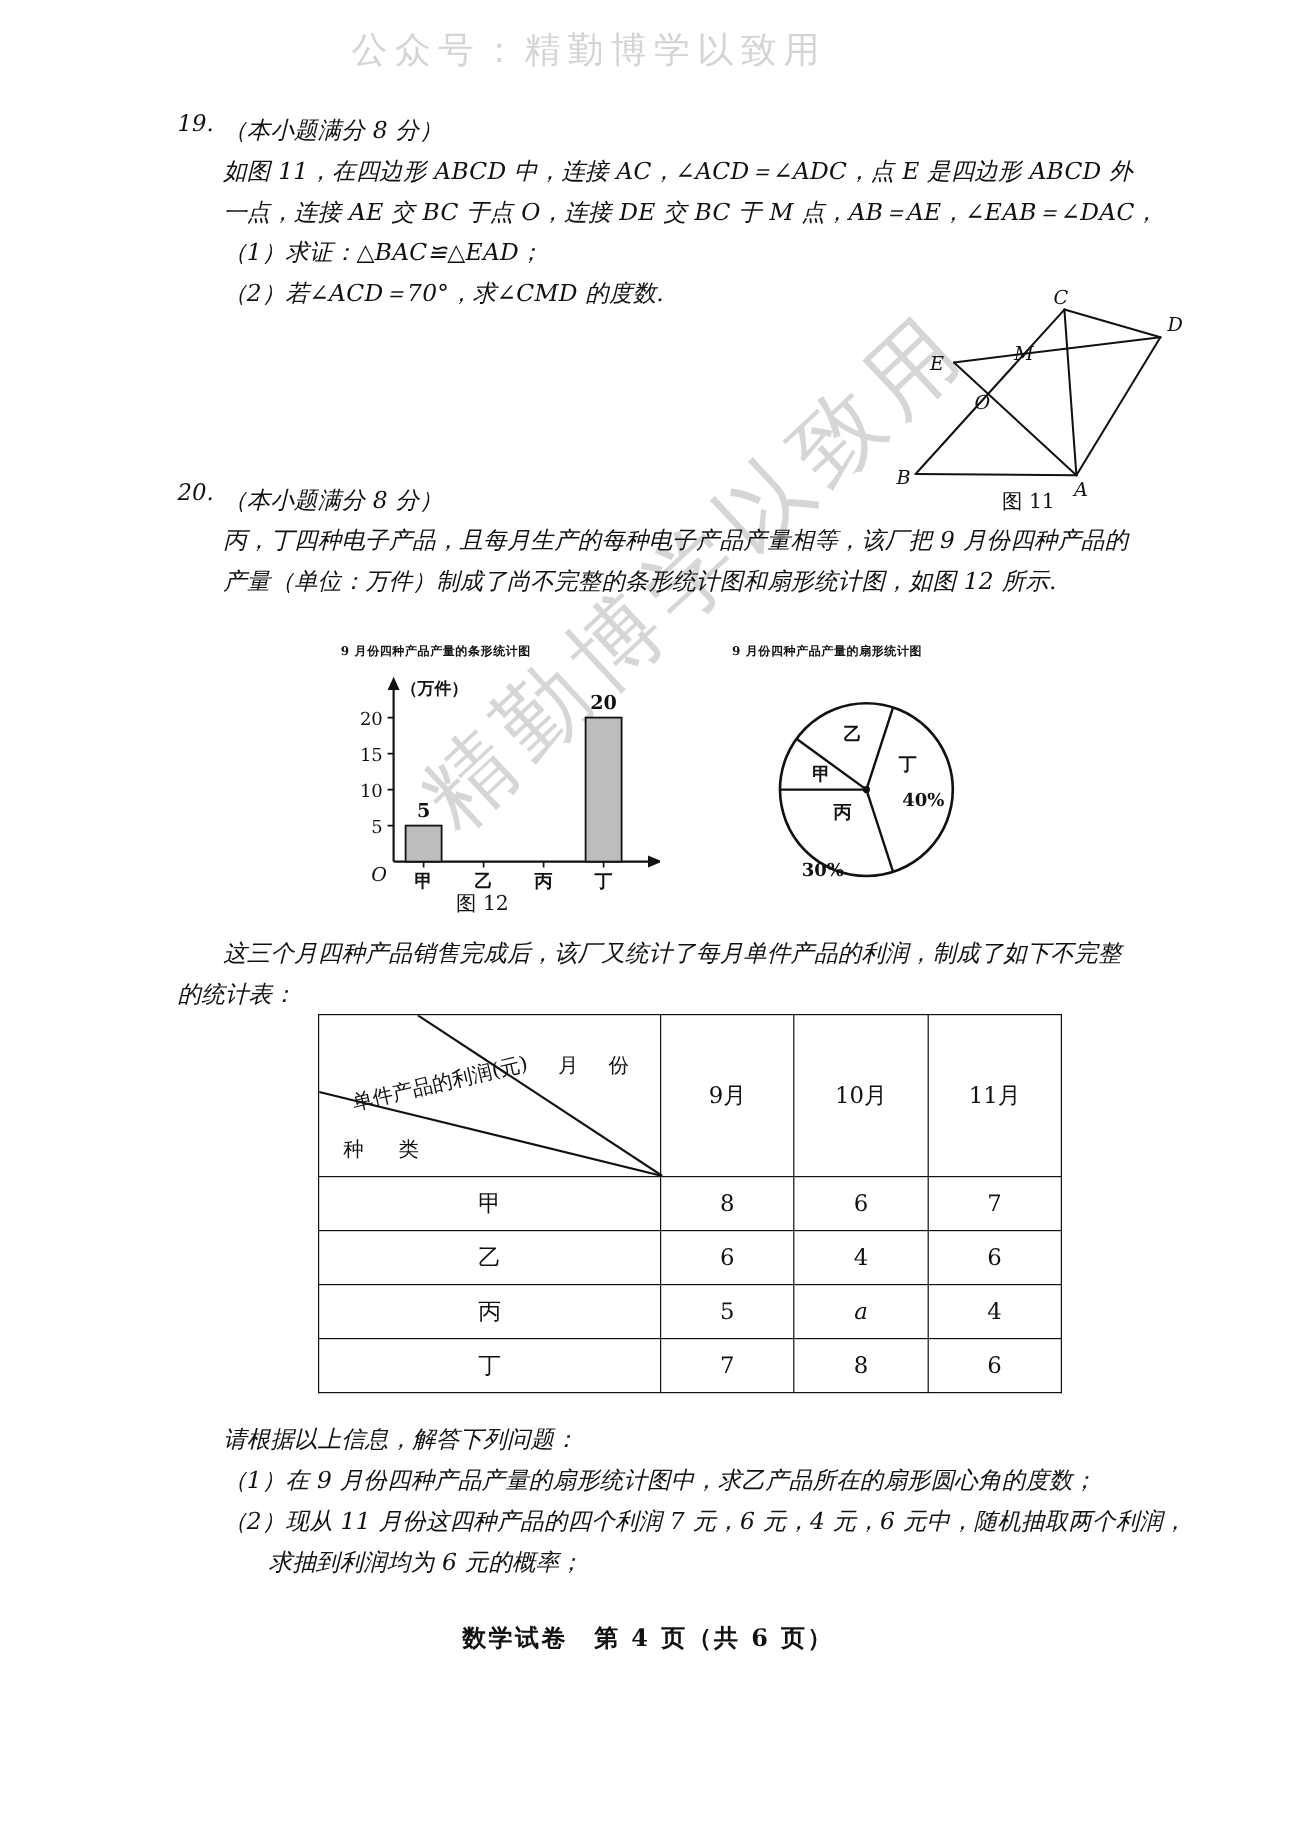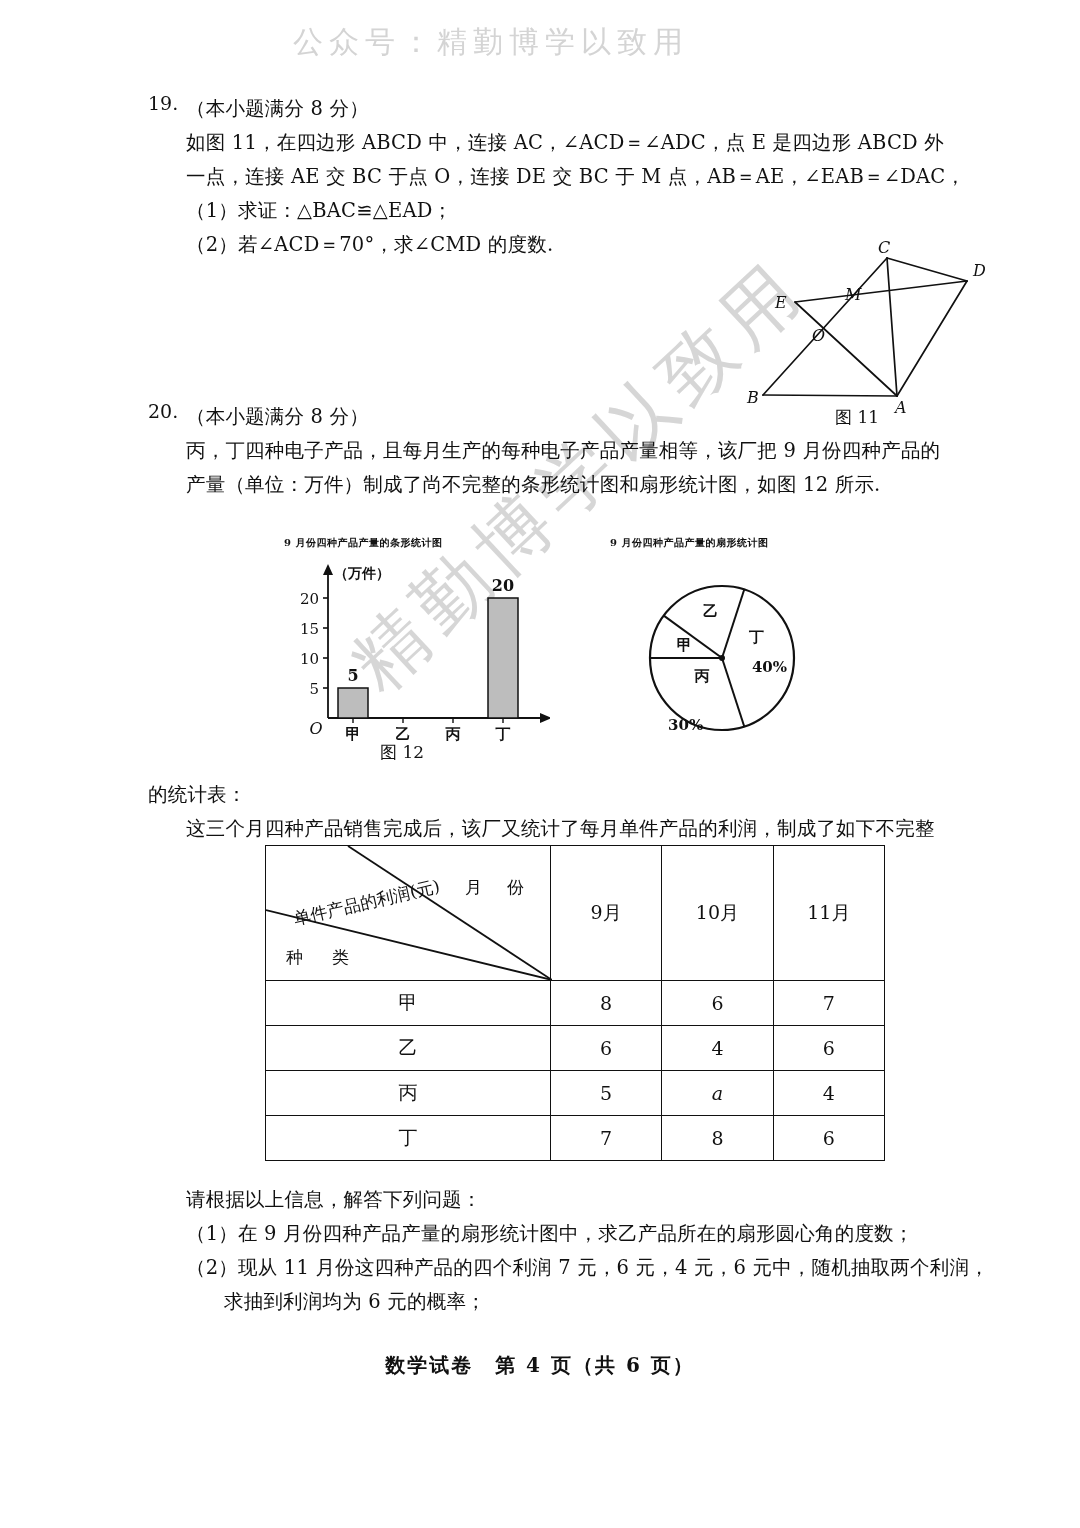--- a/index.html
+++ b/index.html
@@ -42,21 +42,21 @@
     transform: rotate(-43deg);
     transform-origin: 0 0;
     white-space: nowrap;
     user-select: none;
     pointer-events: none;
   }
 
   
   .page { position: absolute; left: 0; top: 0; width: 1080px; height: 1528px; }
 
-  .qblock { position: absolute; }
+  .qblock { position: absolute; font-style: italic; }
 
   .qnum {
     position: absolute;
     font-size: 19px;
     font-family: "DejaVu Serif", serif;
   }
   .qline {
     font-size: 19.5px;
     line-height: 34px;
     font-family: "DejaVu Serif", serif;
@@ -239,22 +239,22 @@
         <text x="77.10934706242271" y="115.37713508964822" text-anchor="middle" font-size="15" font-weight="bold" font-family="DejaVu Serif, serif" fill="#111">丙</text>
         <text x="60.604337178050066" y="164.09433229169673" text-anchor="middle" font-size="15" font-weight="bold" font-family="DejaVu Serif, serif" fill="#111">30%</text>
         <text x="59.33816195471192" y="83.76292702275207" text-anchor="middle" font-size="15" font-weight="bold" font-family="DejaVu Serif, serif" fill="#111">甲</text>
         <text x="85.43040373060197" y="50.392444029909456" text-anchor="middle" font-size="15" font-weight="bold" font-family="DejaVu Serif, serif" fill="#111">乙</text>
       </svg>
 
     <div class="figcap" style="left:100px; top:205px;">图 12</div>
   </div>
 
   <div class="qblock" style="left:186px; top:778px; width:880px;">
+    <div class="qline">这三个月四种产品销售完成后，该厂又统计了每月单件产品的利润，制成了如下不完整</div>
     <div class="qline" style="margin-left:-38px;">的统计表：</div>
-    <div class="qline">这三个月四种产品销售完成后，该厂又统计了每月单件产品的利润，制成了如下不完整</div>
   </div>
 
   <table id="stat-table">
     <tbody id="stat-tbody">
         <tr>
           <td class="hdr" style="width: 286px;">
             <svg class="hdr-svg" width="286" height="134" viewBox="0 0 286 134">
               <line x1="82" y1="0" x2="286" y2="134" stroke="#111" stroke-width="1.8"></line>
               <line x1="0" y1="64" x2="286" y2="134" stroke="#111" stroke-width="1.8"></line>
             </svg>

